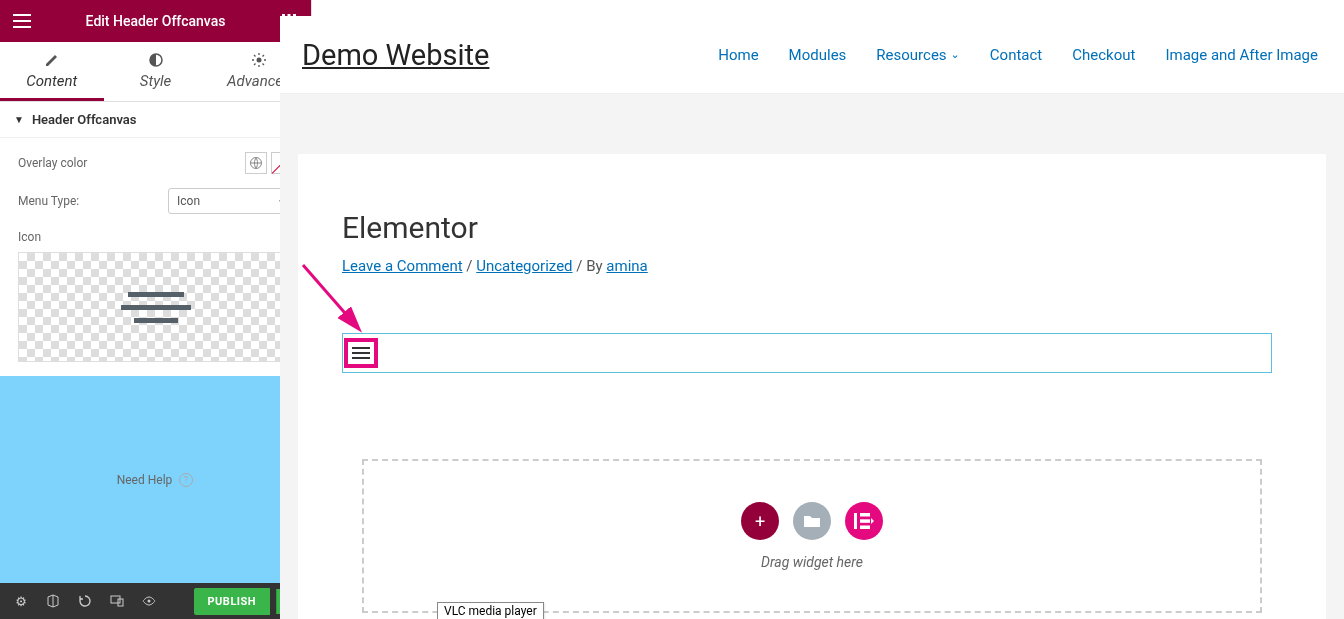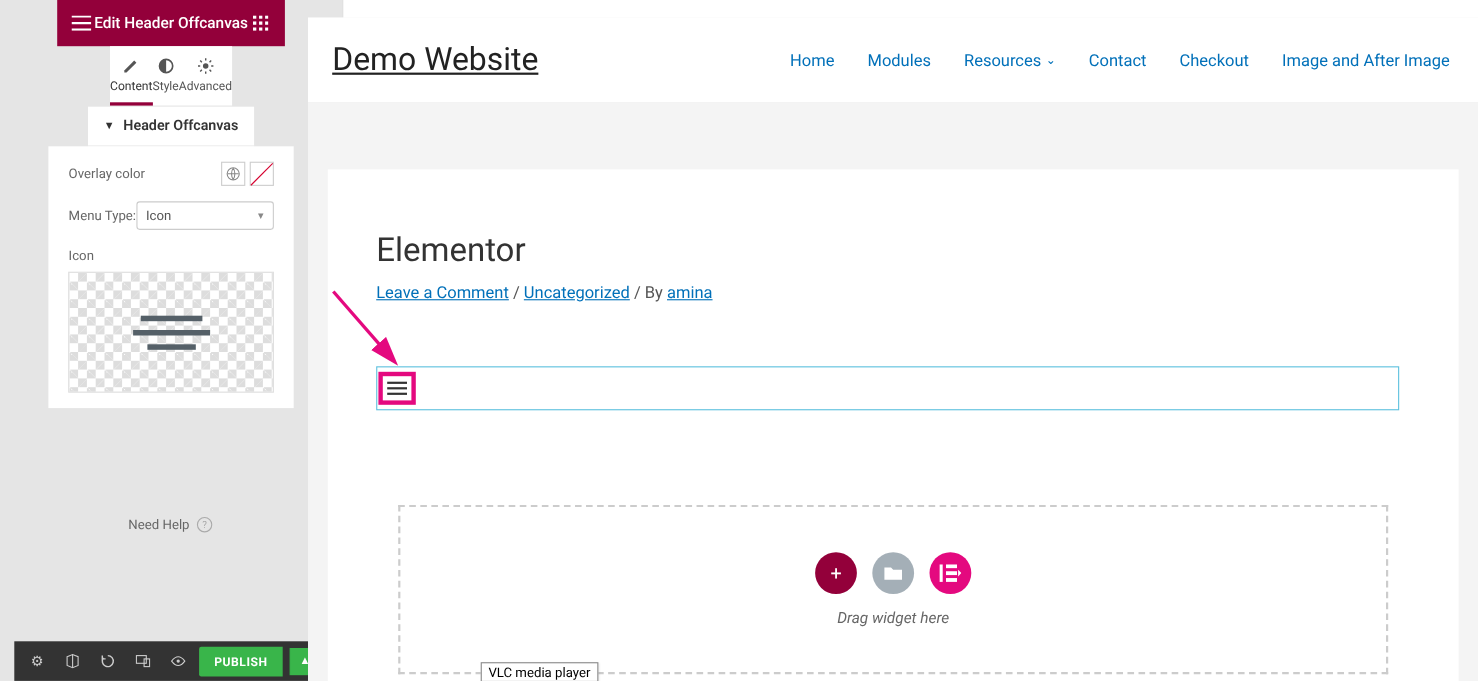--- a/index.html
+++ b/index.html
@@ -1,25 +1,25 @@
 <!DOCTYPE html>
 <html><head>
 <meta charset="utf-8">
 <style>
 * { margin: 0; padding: 0; box-sizing: border-box; font-family: -apple-system, BlinkMacSystemFont, "Segoe UI", Roboto, sans-serif; }
 body { width: 1344px; height: 619px; overflow: hidden; background: #fff; position: relative; }
 
 
-.sidebar { position: absolute; left: 0; top: 0; width: 312px; height: 619px; background: #e5e5e5; border-right: 1px solid #e0e0e0; display: flex; flex-direction: column; align-items: center; }
+.sidebar { position: absolute; left: 0; top: 0; width: 312px; height: 619px; background: #7dd3fc; border-right: 1px solid #e0e0e0; display: flex; flex-direction: column; }
 .sidebar-header { background: #93003a; color: #fff; height: 42px; display: flex; align-items: center; padding: 0 10px; }
 .sidebar-header .menu-btn, .sidebar-header .grid-btn { width: 24px; height: 24px; display: flex; align-items: center; justify-content: center; cursor: pointer; }
 .sidebar-header .title { flex: 1; text-align: center; font-size: 14px; font-weight: 500; }
 
 .tabs { display: flex; background: #fff; border-bottom: 1px solid #e0e0e0; }
-.tab { flex: 1; text-align: center; padding: 10px 0 8px; font-size: 11px; color: #555; cursor: pointer; }
+.tab { flex: 1; text-align: center; padding: 10px 0 8px; font-size: 15px; color: #555; cursor: pointer; font-style: italic; }
 .tab.active { border-bottom: 3px solid #93003a; color: #333; }
 .tab-icon { display: block; margin: 0 auto 4px; width: 16px; height: 16px; }
 
 .section-head { background: #fff; padding: 10px 14px; font-size: 13px; font-weight: 600; color: #333; display: flex; align-items: center; border-bottom: 1px solid #eee; }
 .section-head .caret { margin-right: 8px; font-size: 10px; }
 
 .controls { background: #fff; padding: 14px 18px; font-size: 12px; color: #555; }
 .control-row { display: flex; align-items: center; justify-content: space-between; margin-bottom: 14px; }
 .control-label { font-size: 12px; color: #666; }
 .color-controls { display: flex; gap: 4px; }

